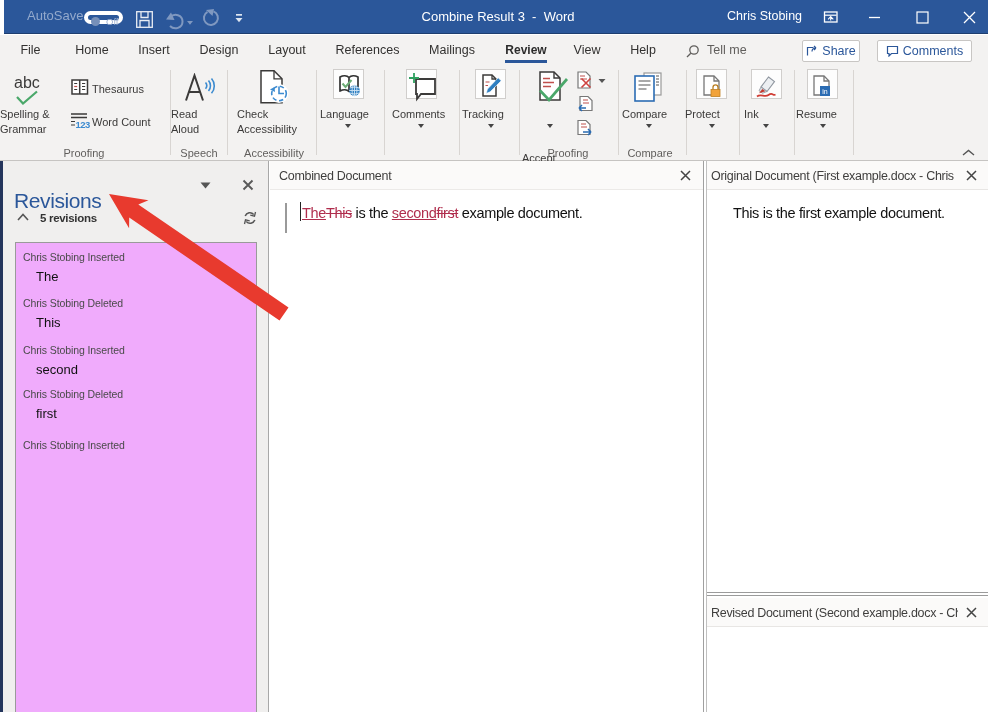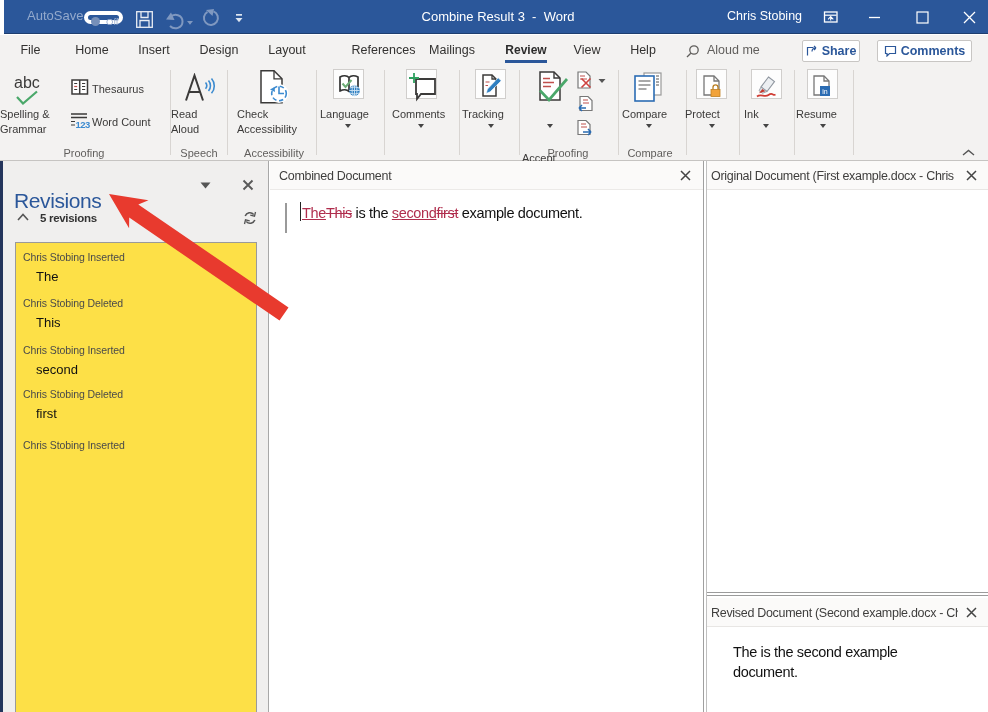--- a/index.html
+++ b/index.html
@@ -23,40 +23,40 @@
   .wbtn { position:absolute; top:0; height:34px; color:#fff; text-align:center; line-height:34px; }
 
   
   #tabs { position:absolute; left:0; top:35px; width:988px; height:31px; background:#f3f2f1; }
   .tab { position:absolute; top:0; height:31px; line-height:30px; font-size:12.5px; color:#323130;
     text-align:center; }
   .tab.active { color:#2c2c2c; font-weight:bold; font-size:12px; }
   .tab.active:after { content:""; position:absolute; left:8px; right:8px; bottom:3px; height:3px; background:#2b579a; }
   #tellme { position:absolute; left:707px; top:0; height:31px; line-height:30px; font-size:12.5px; color:#605e5c; }
   .hdrbtn { position:absolute; top:5px; height:22px; background:#fff; border:1px solid #c8c6c4;
-    border-radius:2px; font-size:12.5px; color:#2b579a; line-height:20px; text-align:center;font-weight:bold; }
+    border-radius:2px; font-size:12.5px; color:#2b579a; line-height:20px; text-align:center; }
 
   
   #ribbon { position:absolute; left:0; top:66px; width:988px; height:95px; background:#f3f2f1;
     border-bottom:1px solid #c6c4c2; }
   .rsep { position:absolute; top:4px; width:1px; height:85px; background:#d8d5d2; }
   .rlabel { position:absolute; font-size:11px; color:#3b3a39; text-align:left; white-space:nowrap; line-height:15px; }
   .glabel { position:absolute; top:81px; font-size:11px; color:#605e5c; text-align:center; white-space:nowrap; }
   .iconbox { position:absolute; top:3px; width:31px; height:30px; background:#fdfdfd; border:1px solid #d0cecc; }
   .caret { position:absolute; width:0; height:0; border-left:3.5px solid transparent;
     border-right:3.5px solid transparent; border-top:4px solid #444; }
 
   
   #content { position:absolute; left:0; top:161px; width:988px; height:551px; background:#fff; }
   #leftedge { position:absolute; left:0; top:0; width:3px; height:551px; background:#24355c; }
   #revpane { position:absolute; left:3px; top:0; width:266px; height:551px; background:#f0efee;
     border-right:1px solid #a8a8a8; }
   #revtitle { position:absolute; left:11px; top:28px; font-size:21px; letter-spacing:-0.4px; color:#2b579a; }
   #revsub { position:absolute; left:37px; top:51px; font-size:11.5px; letter-spacing:-0.3px; font-weight:bold; color:#333; }
-  #revlist { position:absolute; left:12px; top:81px; width:242px; height:470px; background:#fde047;
+  #revlist { position:absolute; left:12px; top:81px; width:242px; height:470px; background:#f0abfc;
     border:1px solid #9a9a9a; border-bottom:none; }
   .revhdr { position:absolute; left:7px; font-size:10.5px; letter-spacing:-0.1px; color:#4a4a4a; white-space:nowrap; }
   .revtxt { position:absolute; left:20px; font-size:13px; color:#111; white-space:nowrap; }
 
   .panelhdr { font-size:12.5px; color:#3f3e3d; letter-spacing:-0.3px; }
 
   #combined { position:absolute; left:270px; top:0; width:433px; height:551px; background:#fff; }
   #combined .hd { position:absolute; left:0; top:0; width:100%; height:29px; background:#fbfaf9;
     border-bottom:1px solid #eceae8; }
   #origpanel { position:absolute; left:707px; top:0; width:281px; height:432px; background:#fff; border-bottom:1px solid #9b9b9b; }
@@ -118,30 +118,30 @@
       <path d="M17 12 l11 11 M28 12 l-11 11" stroke="#fff" stroke-width="1.3"></path>
     </svg>
   </div>
 
   <div id="tabs">
     <div class="tab" style="left:12px;width:37px;">File</div>
     <div class="tab" style="left:66px;width:52px;">Home</div>
     <div class="tab" style="left:130px;width:48px;">Insert</div>
     <div class="tab" style="left:190px;width:58px;">Design</div>
     <div class="tab" style="left:258px;width:58px;">Layout</div>
-    <div class="tab" style="left:344px;width:79px;">References</div>
+    <div class="tab" style="left:328px;width:79px;">References</div>
     <div class="tab" style="left:417px;width:70px;">Mailings</div>
     <div class="tab active" style="left:497px;width:58px;">Review</div>
     <div class="tab" style="left:566px;width:42px;">View</div>
     <div class="tab" style="left:621px;width:44px;">Help</div>
     <svg style="position:absolute;left:685px;top:8px;" width="16" height="16" viewBox="0 0 16 16">
       <circle cx="9" cy="7" r="4.2" fill="none" stroke="#605e5c" stroke-width="1.3"></circle>
       <path d="M5.8 10.2 L2 14" stroke="#605e5c" stroke-width="1.3"></path>
     </svg>
-    <div id="tellme">Aloud me</div>
+    <div id="tellme">Tell me</div>
     <div class="hdrbtn" style="left:802px;width:58px;">
       <svg width="13" height="12" viewBox="0 0 13 12" style="vertical-align:-2px;margin-right:3px;">
         <path d="M1.5 10.5 l0 -8 6 0" fill="none" stroke="#2b579a" stroke-width="1.2"></path>
         <path d="M6 6.5 c0 -2.5 2 -3.5 4 -3.5 m0 0 l-2 -2 m2 2 l-2 2" fill="none" stroke="#2b579a" stroke-width="1.2"></path>
       </svg>Share</div>
     <div class="hdrbtn" style="left:877px;width:95px;">
       <svg width="13" height="12" viewBox="0 0 13 12" style="vertical-align:-2px;margin-right:4px;">
         <path d="M1.5 1.5 h10 v7 h-6 l-2.5 2.5 v-2.5 h-1.5 z" fill="none" stroke="#2b579a" stroke-width="1.2"></path>
       </svg>Comments</div>
   </div>
@@ -355,29 +355,29 @@
 
     <div id="rightdivider"></div>
     <div id="rightdivider2"></div>
 
     <div id="origpanel">
       <div style="position:absolute;left:0;top:0;width:100%;height:29px;background:#fbfaf9;border-bottom:1px solid #e8e6e4;"></div>
       <div class="panelhdr" style="position:absolute;left:4px;top:8px;white-space:nowrap;overflow:hidden;width:244px;">Original Document (First example.docx - Chris S</div>
       <svg class="xclose" style="left:259px;top:9px;" width="11" height="11" viewBox="0 0 11 11">
           <path d="M1 1 l9 9 M10 1 l-9 9" stroke="#444" stroke-width="1.5"></path>
         </svg>
+      <div class="doc" style="position:absolute;left:26px;top:44px;">This is the first example document.</div>
     </div>
 
     <div id="revisedpanel">
       <div style="position:absolute;left:0;top:2px;width:100%;height:29px;background:#fbfaf9;border-bottom:1px solid #e8e6e4;"></div>
       <div class="panelhdr" style="position:absolute;left:4px;top:10px;white-space:nowrap;overflow:hidden;width:247px;">Revised Document (Second example.docx - Ch</div>
       <svg class="xclose" style="left:259px;top:11px;" width="11" height="11" viewBox="0 0 11 11">
           <path d="M1 1 l9 9 M10 1 l-9 9" stroke="#444" stroke-width="1.5"></path>
         </svg>
-      <div class="doc" style="position:absolute;left:26px;top:46px;line-height:20px;">The is the second example<br>document.</div>
     </div>
   </div>
 
   <svg style="position:absolute;left:0;top:0;pointer-events:none;" width="988" height="712" viewBox="0 0 988 712">
     <polygon points="109,194 148.5,200.3 138.3,204.4 288.5,307.4 279.5,320.6 129.2,217.6 129.1,228.3" fill="#e83a2e"></polygon>
   </svg>
 
 </div>
 
 </body></html>

